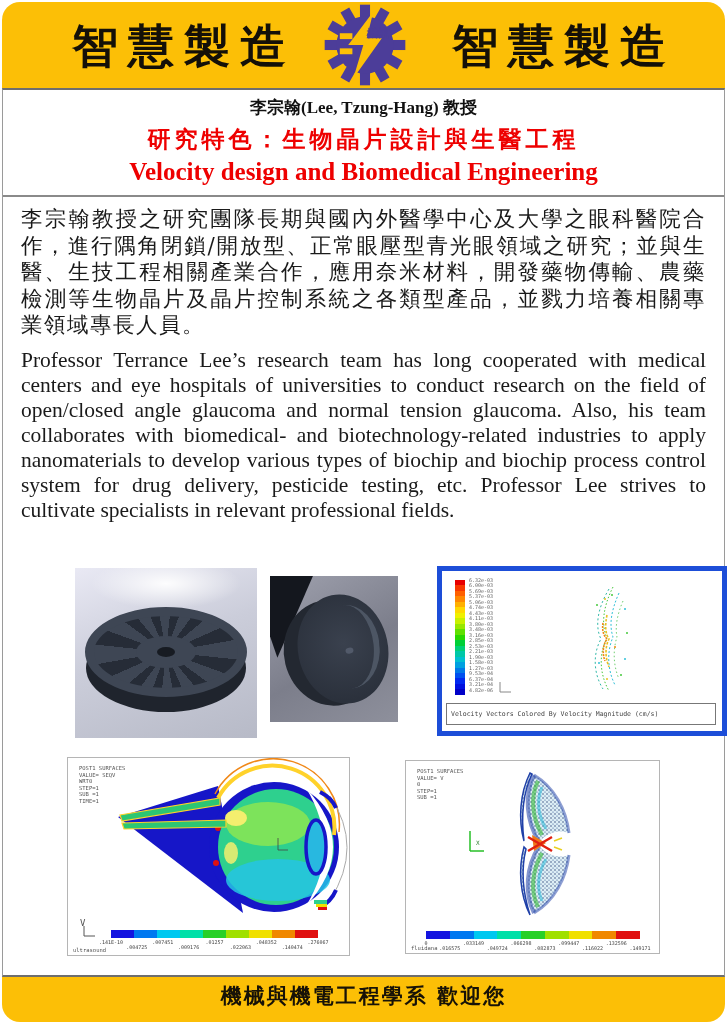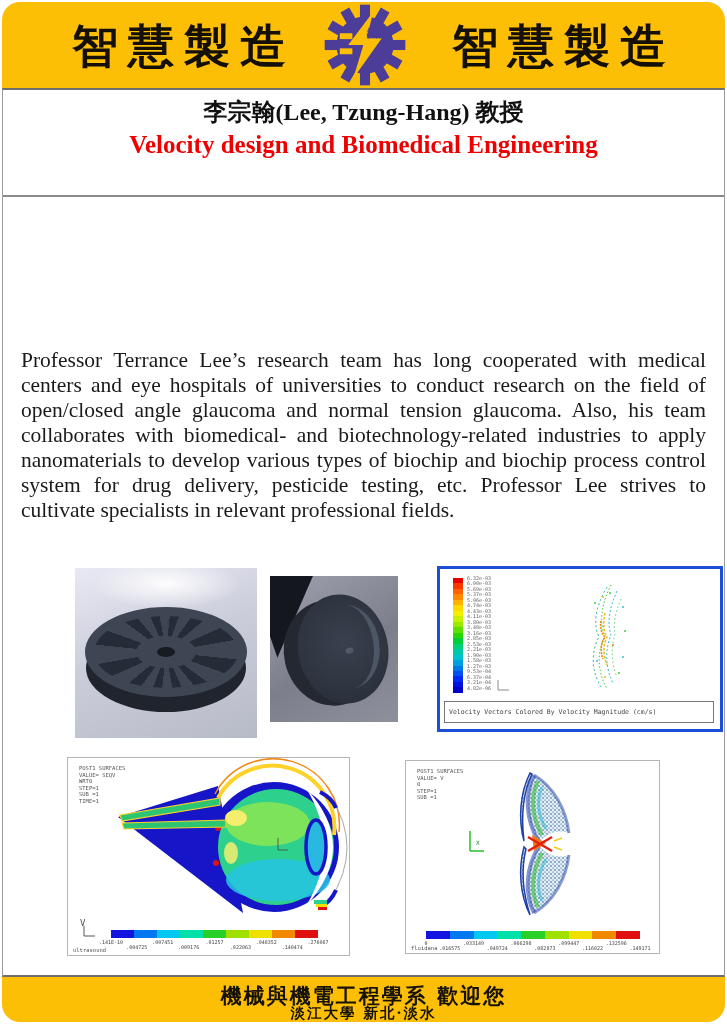--- a/index.html
+++ b/index.html
@@ -13,21 +13,21 @@
   .banner-left{left:72px;}
   .banner-right{left:452px;text-align:center;}
   .logo{position:absolute;left:323px;top:3px;width:84px;height:84px;}
 
   
   .panel{position:absolute;left:2px;right:2px;top:88px;bottom:47px;background:#fff;
          border-top:2px solid #6e6e6e;border-bottom:2px solid #6e6e6e;
          border-left:1px solid #9a9a9a;border-right:1px solid #9a9a9a;}
   .head-block{position:absolute;left:0;right:0;top:0;height:107px;text-align:center;
               border-bottom:2px solid #8a8a8a;padding-top:6px;box-sizing:border-box;}
-  .prof-name{font-size:24px;font-weight:bold;color:#111;font-family:"Liberation Serif",serif;}
+  .prof-name{font-size:17px;font-weight:bold;color:#111;font-family:"Liberation Serif",serif;}
   .feature-zh{font-size:23px;font-weight:bold;color:var(--title-red,#EE0000);letter-spacing:4px;margin-top:5px;}
   .feature-en{font-size:25px;font-weight:bold;color:var(--title-red,#EE0000);
               font-family:"Liberation Serif",serif;margin-top:3px;}
 
   .para{position:absolute;left:18px;right:18px;text-align:justify;color:#1a1a1a;}
   .para-zh{top:116px;font-size:21.5px;line-height:26.5px;letter-spacing:1.5px;
            font-family:"DejaVu Serif",serif;}
   .para-en{top:258px;font-size:21.5px;line-height:25px;font-family:"Liberation Serif",serif;}
 
   
@@ -50,21 +50,21 @@
   .fig2-corner{position:absolute;left:0;top:0;width:74px;height:86px;background:#14171e;
         clip-path:polygon(0 0,58% 0,10% 95%,0 70%);}
   .disc2-back{position:absolute;left:14px;top:24px;width:94px;height:106px;border-radius:50%;
         background:#232831;transform:rotate(-14deg);}
   .disc2-face{position:absolute;left:28px;top:18px;width:90px;height:110px;border-radius:50%;
         background:radial-gradient(circle at 52% 45%,#3a414e 0%,#2b313c 75%);transform:rotate(-12deg);}
   .disc2-arc{position:absolute;right:8px;top:12px;width:58px;height:84px;border-radius:50%;
         border:0 solid transparent;border-right:6px solid #4d5664;transform:rotate(6deg);}
   .disc2-dot{position:absolute;left:52%;top:50%;width:8px;height:6px;border-radius:50%;background:#525a6a;}
 
-  .fig3{left:437px;top:566px;width:280px;height:160px;background:#fff;border:3px solid #1d4ed8;}
+  .fig3{left:437px;top:566px;width:280px;height:160px;background:#fff;border:5px solid #1d4ed8;}
   .cfd-bar{position:absolute;left:13px;top:9px;width:10px;height:115px;display:flex;flex-direction:column;}
   .cfd-bar span{flex:1;}
   .cfd-legend-labels{position:absolute;left:27px;top:7px;font:5px "DejaVu Sans Mono",monospace;
         line-height:5.48px;color:#666;white-space:pre;}
   .cfd-plot{position:absolute;left:95px;top:4px;width:140px;height:126px;}
   .cfd-triad{position:absolute;left:55px;top:110px;width:16px;height:14px;}
   .cfd-caption-box{position:absolute;left:4px;bottom:6px;right:6px;height:20px;border:1px solid #777;}
   .cfd-caption{font:6.5px "DejaVu Sans Mono",monospace;color:#444;padding:6px 0 0 4px;}
 
   
@@ -123,23 +123,25 @@
     <rect x="20" y="54" width="15" height="7" fill="#FCBF06"></rect>
     <text x="52" y="40" font-size="13" fill="#4C3D99" font-family="DejaVu Serif, serif" font-weight="bold">機械</text>
   </svg>
 
   <div class="banner-title banner-right">智慧製造</div>
 
   <div class="panel">
 
     <div class="head-block">
       <div class="prof-name">李宗翰(Lee, Tzung-Hang) 教授</div>
+      <div class="feature-zh">研究特色：生物晶片設計與生醫工程</div>
       <div class="feature-en">Velocity design and Biomedical Engineering</div>
     </div>
 
+    <div class="para para-zh">李宗翰教授之研究團隊長期與國內外醫學中心及大學之眼科醫院合作，進行隅角閉鎖/開放型、正常眼壓型青光眼領域之研究；並與生醫、生技工程相關產業合作，應用奈米材料，開發藥物傳輸、農藥檢測等生物晶片及晶片控制系統之各類型產品，並戮力培養相關專業領域專長人員。</div>
     <div class="para para-en">Professor Terrance Lee’s research team has long cooperated with medical centers and eye hospitals of universities to conduct research on the field of open/closed angle glaucoma and normal tension glaucoma. Also, his team collaborates with biomedical- and biotechnology-related industries to apply nanomaterials to develop various types of biochip and biochip process control system for drug delivery, pesticide testing, etc. Professor Lee strives to cultivate specialists in relevant professional fields.</div>
   </div>
 
   <div class="fig fig1">
     <div class="fig1-glare"></div>
     <div class="disc1-rim"></div>
     <div class="disc1-face">
       <div class="disc1-center"></div>
       <div class="disc1-hole"></div>
     </div>
@@ -319,14 +321,13 @@
         <span>.082873</span>
         <span>.099447</span>
         <span>.116022</span>
         <span>.132596</span>
         <span>.149171</span>
       </div>
     <div class="plot-jobname">fluidana</div>
   </div>
 
   <div class="footer-line1">機械與機電工程學系 歡迎您</div>
-  <div class="footer-line2">淡江大學 新北·淡水</div>
 </div>
 
 </body></html>

